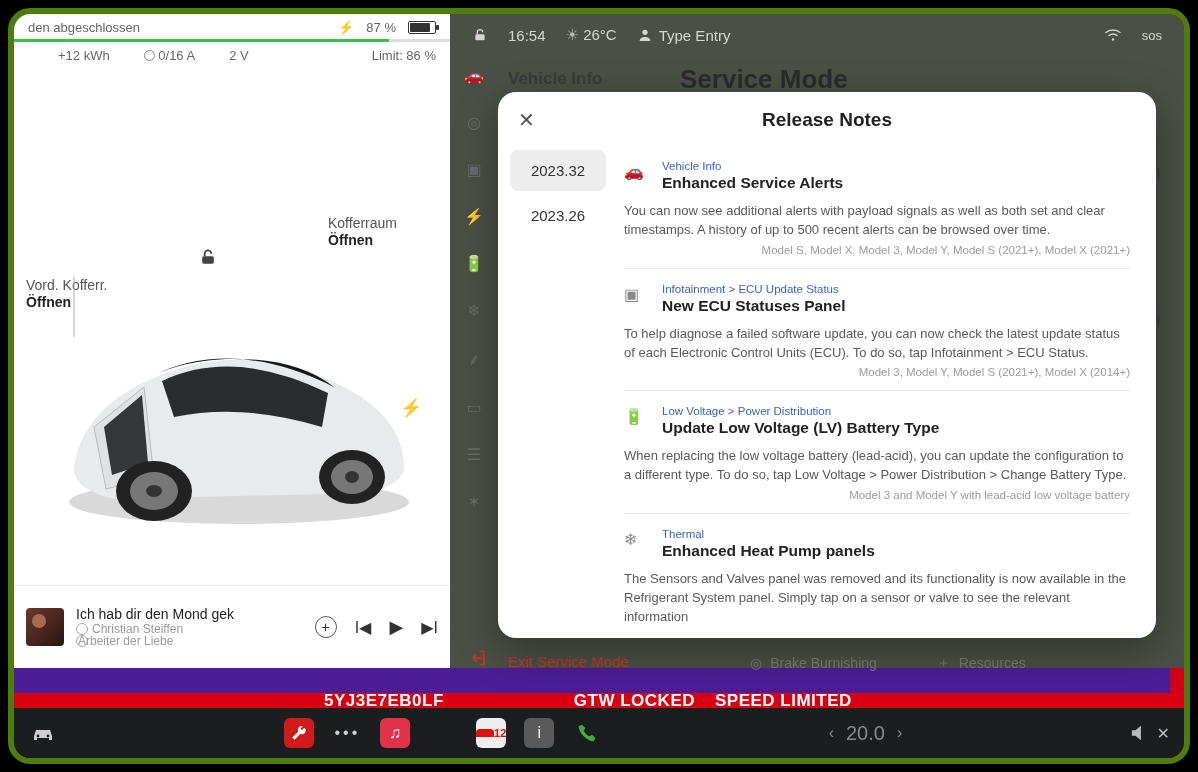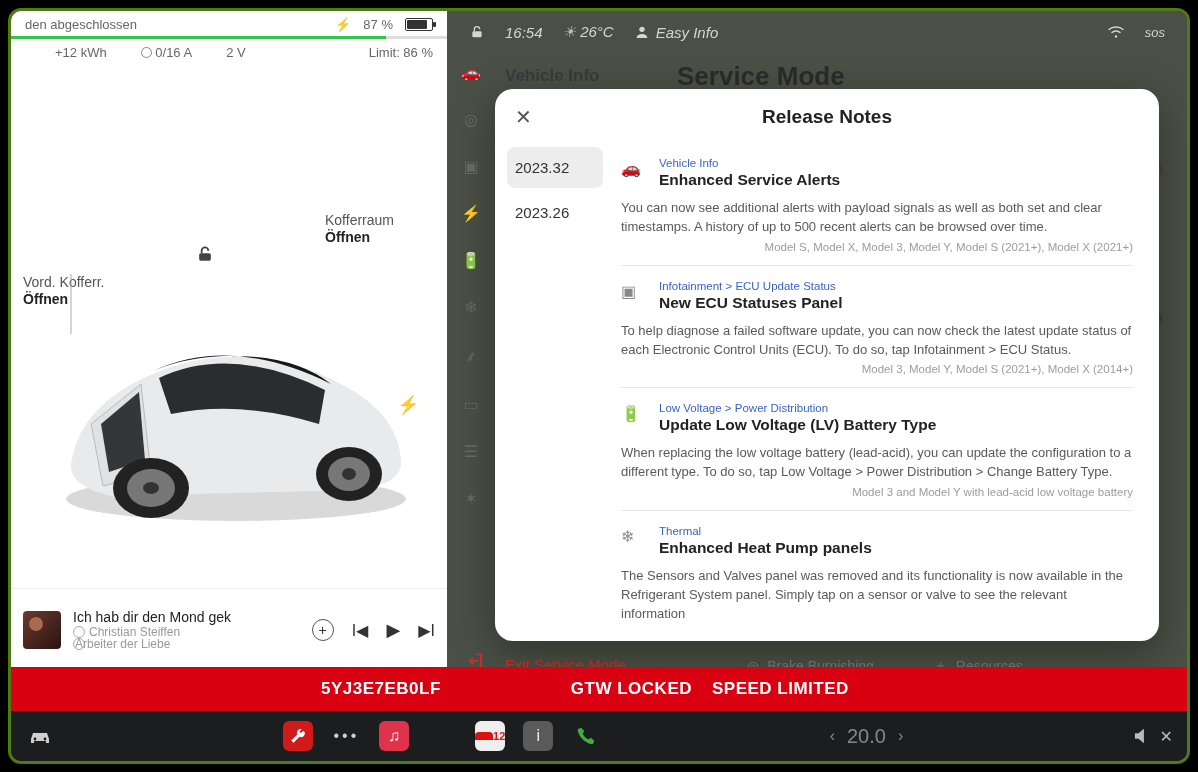--- a/index.html
+++ b/index.html
@@ -1,18 +1,18 @@
 <!DOCTYPE html>
 <html><head>
 <meta charset="utf-8">
 <style>
   * { box-sizing: border-box; margin: 0; padding: 0; font-family: -apple-system, BlinkMacSystemFont, "Segoe UI", Helvetica, Arial, sans-serif; }
   body { width: 1198px; height: 772px; background: #000; overflow: hidden; position: relative; }
 
-  .frame { position: absolute; inset: 8px 8px 8px 8px; border: 3px solid #4d7c0f; border-radius: 13px; overflow: hidden; background:#4c1d95;}
+  .frame { position: absolute; inset: 8px 8px 8px 8px; border: 6px solid #4d7c0f; border-radius: 22px; overflow: hidden; background:#4c1d95;}
   .split { display:flex; height: calc(100% - 90px); }
   .left-pane { width: 436px; background:#fff; position:relative; display:flex; flex-direction:column;}
   .right-pane { flex:1; position:relative; background:#4a5045; }
 
   
   .service-strip { position:absolute; right:0; top:0; width:14px; height:100%; background:#d00018; color:#fff; font-size:8px; writing-mode:vertical-rl; text-align:center; letter-spacing:1px; display:flex; align-items:center; justify-content:center;}
 
   
   .left-status { padding: 6px 14px 2px 14px; display:flex; align-items:center; gap:12px; color:#666; font-size:13px;}
   .left-status .spacer{flex:1;}
@@ -41,21 +41,21 @@
   .track-info{flex:1;min-width:0;}
   .track-title{font-size:14px;color:#222;font-weight:500;white-space:nowrap;overflow:hidden;text-overflow:ellipsis;}
   .track-artist{font-size:12px;color:#9a9a9a;display:flex;align-items:center;gap:4px;}
   .track-artist::before{content:"";width:10px;height:10px;border:1px solid #aaa;border-radius:50%;display:inline-block;}
   .pctl{display:flex;gap:18px;align-items:center;color:#333;}
   .pctl span{cursor:pointer;}
   .plus-circ{width:22px;height:22px;border:1.5px solid #555;border-radius:50%;display:flex;align-items:center;justify-content:center;font-size:14px;}
 
   
   .top-band{position:absolute;top:-4px;left:0;right:0;height:18px;background:#d00018;color:#fff;font-size:10px;text-align:center;letter-spacing:1px;line-height:14px;}
-  .status-right{position:absolute;top:12px;left:0;right:0;display:flex;align-items:center;gap:20px;color:#d5d5d2;font-size:15px;padding:0 22px;font-style:italic;}
+  .status-right{position:absolute;top:12px;left:0;right:0;display:flex;align-items:center;gap:20px;color:#d5d5d2;font-size:15px;padding:0 22px;}
   .status-right .prof{display:flex;align-items:center;gap:6px;}
   .status-right .spacer{flex:1;}
   .wifi,.sos{font-size:13px;}
 
   .sm-header{position:absolute;top:50px;left:230px;color:#2b2b2b;font-size:26px;font-weight:700;}
   .sidebar-label{position:absolute;top:55px;left:58px;color:#3a3a3a;font-size:17px;font-weight:600;}
   .side-icons{position:absolute;left:14px;top:52px;display:flex;flex-direction:column;gap:28px;color:#6a6a68;}
   .side-icons span{width:20px;text-align:center;}
 
   .exit-sm{position:absolute;left:58px;bottom:-2px;color:#c8332a;font-size:15px;font-weight:500;}
@@ -67,35 +67,35 @@
   .r-info{position:absolute;right:24px;top:150px;color:#3b3b3b;font-size:14px;}
   .r-info2{position:absolute;right:24px;top:300px;color:#3b3b3b;font-size:14px;}
 
   
   .modal{position:absolute;left:48px;top:78px;right:28px;bottom:30px;background:#fff;border-radius:18px;box-shadow:0 12px 40px rgba(0,0,0,.35);display:flex;flex-direction:column;overflow:hidden;}
   .modal-head{display:flex;align-items:center;padding:16px 20px 10px 20px;}
   .modal-head h2{flex:1;text-align:center;font-size:19px;font-weight:600;color:#222;}
   .close-x{font-size:20px;color:#555;cursor:pointer;width:24px;}
   .modal-body{flex:1;display:flex;overflow:hidden;}
   .ver-list{width:120px;padding:8px 12px;display:flex;flex-direction:column;gap:4px;}
-  .ver-item{padding:12px 8px;border-radius:8px;font-size:15px;color:#333;cursor:pointer;}
+  .ver-item{padding:12px 8px;border-radius:8px;font-size:15px;color:#333;text-align:center;cursor:pointer;}
   .ver-item.active{background:#ededed;font-weight:500;}
   .notes{flex:1;overflow-y:auto;padding:4px 26px 0 6px;}
   .note{padding:14px 0 12px 0;border-bottom:1px solid #e7e7e7;}
   .note:last-child{border-bottom:none;}
   .note-head{display:flex;gap:14px;align-items:flex-start;}
   .note-ic{width:24px;color:#888;padding-top:2px;}
   .note-meta{flex:1;}
   .crumb{font-size:11.5px;color:#3a63c8;margin-bottom:2px;}
   .note-title{font-size:15.5px;font-weight:700;color:#222;}
   .note-body{font-size:13px;color:#5a5a5a;line-height:1.45;margin:10px 0 4px 0;}
   .note-models{font-size:11.5px;color:#9c9c9c;text-align:right;margin-top:4px;}
 
   
-  .footer-band{position:absolute;left:0;right:0;bottom:50px;height:44px;background:#d90012;color:#fff;display:flex;align-items:center;font-size:17px;font-weight:700;letter-spacing:.5px;}
+  .footer-band{position:absolute;left:0;right:0;bottom:50px;height:15px;background:#d90012;color:#fff;display:flex;align-items:center;font-size:17px;font-weight:700;letter-spacing:.5px;}
   .footer-band .vin{margin-left:310px;}
   .footer-band .gtw{margin-left:130px;}
   .footer-band .spd{margin-left:20px;}
 
   
   .dock{position:absolute;left:0;right:0;bottom:0;height:50px;background:#1b1d1e;display:flex;align-items:center;padding:0 14px;gap:18px;color:#cfcfcf;}
   .dock .dspacer{flex:1;}
   .dock-ic{width:30px;height:30px;display:flex;align-items:center;justify-content:center;border-radius:6px;font-size:16px;}
   .dock-ic.red{background:#d11a1a;color:#fff;}
   .dock-ic.pink{background:#e0324b;color:#fff;}
@@ -201,21 +201,21 @@
               <path d="M8 11V8a4 4 0 0 1 8 0" fill="none" stroke="#d5d5d2" stroke-width="2"></path>
             </svg>
         </span>
         <span>16:54</span>
         <span><span style="opacity:.8;">☀</span> <span>26°C</span></span>
         <span class="prof">
           <svg width="16" height="16" viewBox="0 0 24 24" fill="#d5d5d2">
               <circle cx="12" cy="8" r="4"></circle>
               <path d="M4 21c0-4 4-6 8-6s8 2 8 6"></path>
             </svg>
-          <span>Easy Info</span>
+          <span>Type Entry</span>
         </span>
         <span class="spacer"></span>
         <span class="wifi">
           <svg width="18" height="14" viewBox="0 0 24 18" fill="none" stroke="#d5d5d2" stroke-width="2">
               <path d="M2 6 A16 16 0 0 1 22 6"></path>
               <path d="M6 10 A10 10 0 0 1 18 10"></path>
               <circle cx="12" cy="15" r="1.6" fill="#d5d5d2" stroke="none"></circle>
             </svg>
         </span>
         <span class="sos">sos</span>

